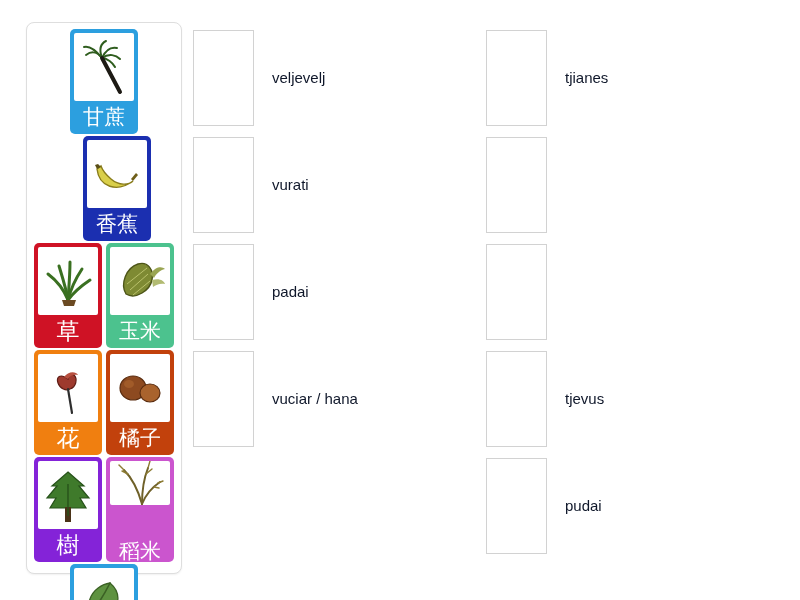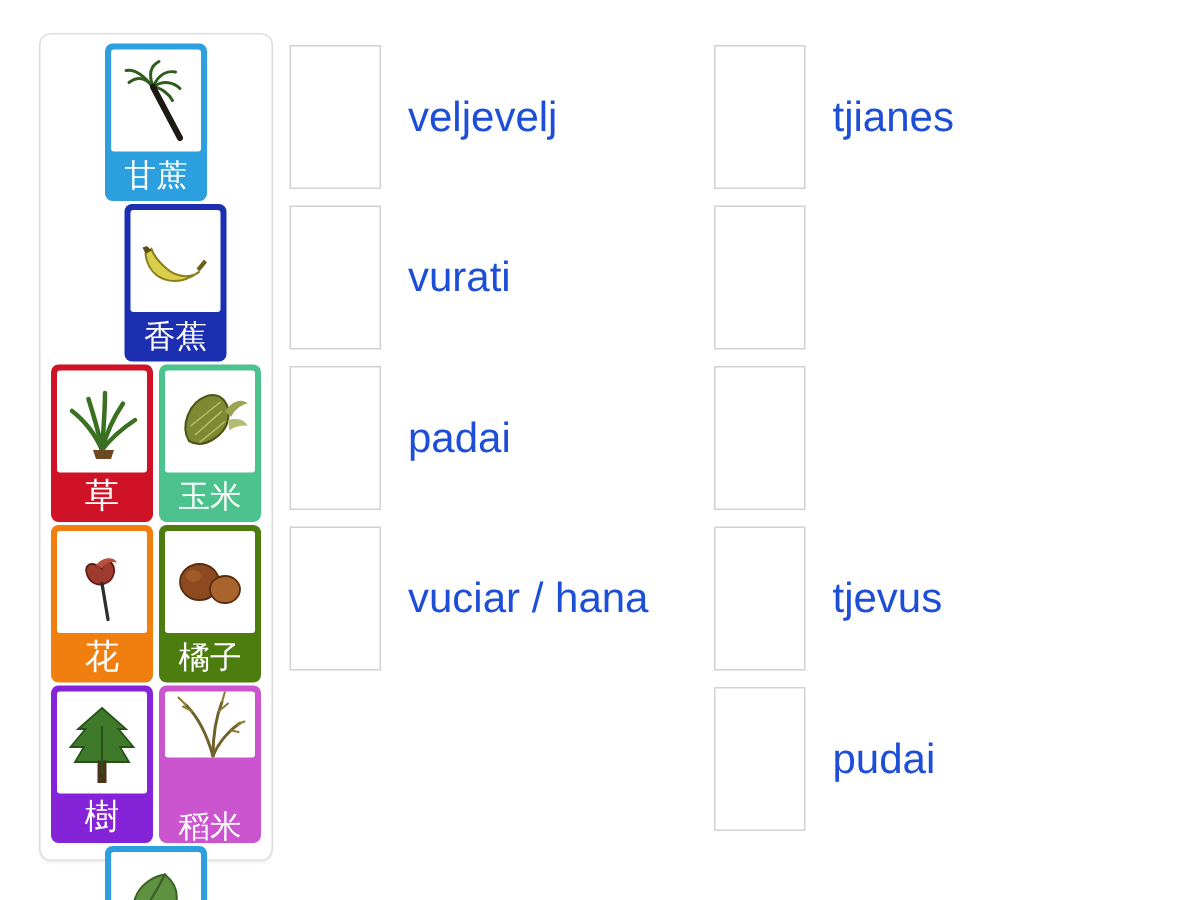--- a/index.html
+++ b/index.html
@@ -80,41 +80,41 @@
   .tile-label.len2 { font-size: 21px; }
   .tile-label.len1 { font-size: 23px; }
 
   
   .answer-col {
     position: absolute;
     top: 24px;
     width: 300px;
   }
   .answer-col.col-a { left: 193px; }
-  .answer-col.col-b { left: 476px; }
+  .answer-col.col-b { left: 486px; }
 
   .answer-row {
     display: flex;
     align-items: center;
     height: 107px;
   }
 
   .dropzone {
     width: 61px;
     height: 96px;
     box-sizing: border-box;
     border: 1px solid #d2d2d2;
     background: #ffffff;
     flex: 0 0 auto;
   }
 
   .answer-text {
     margin-left: 18px;
-    font-size: 28px;
-    color: #1d4ed8;
+    font-size: 15px;
+    color: #0f172a;
     line-height: 1.2;
     font-family: "Liberation Sans", "DejaVu Sans", sans-serif;
     white-space: nowrap;
   }
 </style>
 </head>
 <body>
 
 <div id="stage">
 
@@ -178,21 +178,21 @@
       <div class="tile" style="background: rgb(240, 127, 16);">
         <div class="tile-img">
           <svg width="56" height="62" viewBox="0 0 56 62">
             <path d="M28 22 C20 16 16 20 18 26 C20 32 26 34 30 32 C36 30 38 22 34 18 C31 15 29 18 28 22 Z" fill="#9e3a2e" stroke="#5f1d16" stroke-width="1.2"></path>
             <path d="M24 20 C28 14 36 14 38 18 C34 17 30 18 28 22 Z" fill="#b7503f"></path>
             <path d="M28 32 L32 56" stroke="#2e2e2e" stroke-width="2.2" fill="none" stroke-linecap="round"></path>
           </svg>
         </div>
         <div class="tile-label len1">花</div>
       </div>
-      <div class="tile" style="background: #4d7c0f;">
+      <div class="tile" style="background: #c2410c;">
         <div class="tile-img">
           <svg width="56" height="62" viewBox="0 0 56 62">
             <ellipse cx="21" cy="31" rx="13" ry="12" fill="#8d4a20" stroke="#5b2d10" stroke-width="1.2"></ellipse>
             <ellipse cx="38" cy="36" rx="10" ry="9" fill="#a9632d" stroke="#5b2d10" stroke-width="1.2"></ellipse>
             <ellipse cx="17" cy="27" rx="5" ry="4" fill="#a9632d" opacity="0.7"></ellipse>
           </svg>
         </div>
         <div class="tile-label len2">橘子</div>
       </div>
       <div class="tile" style="background: rgb(132, 35, 216);">

